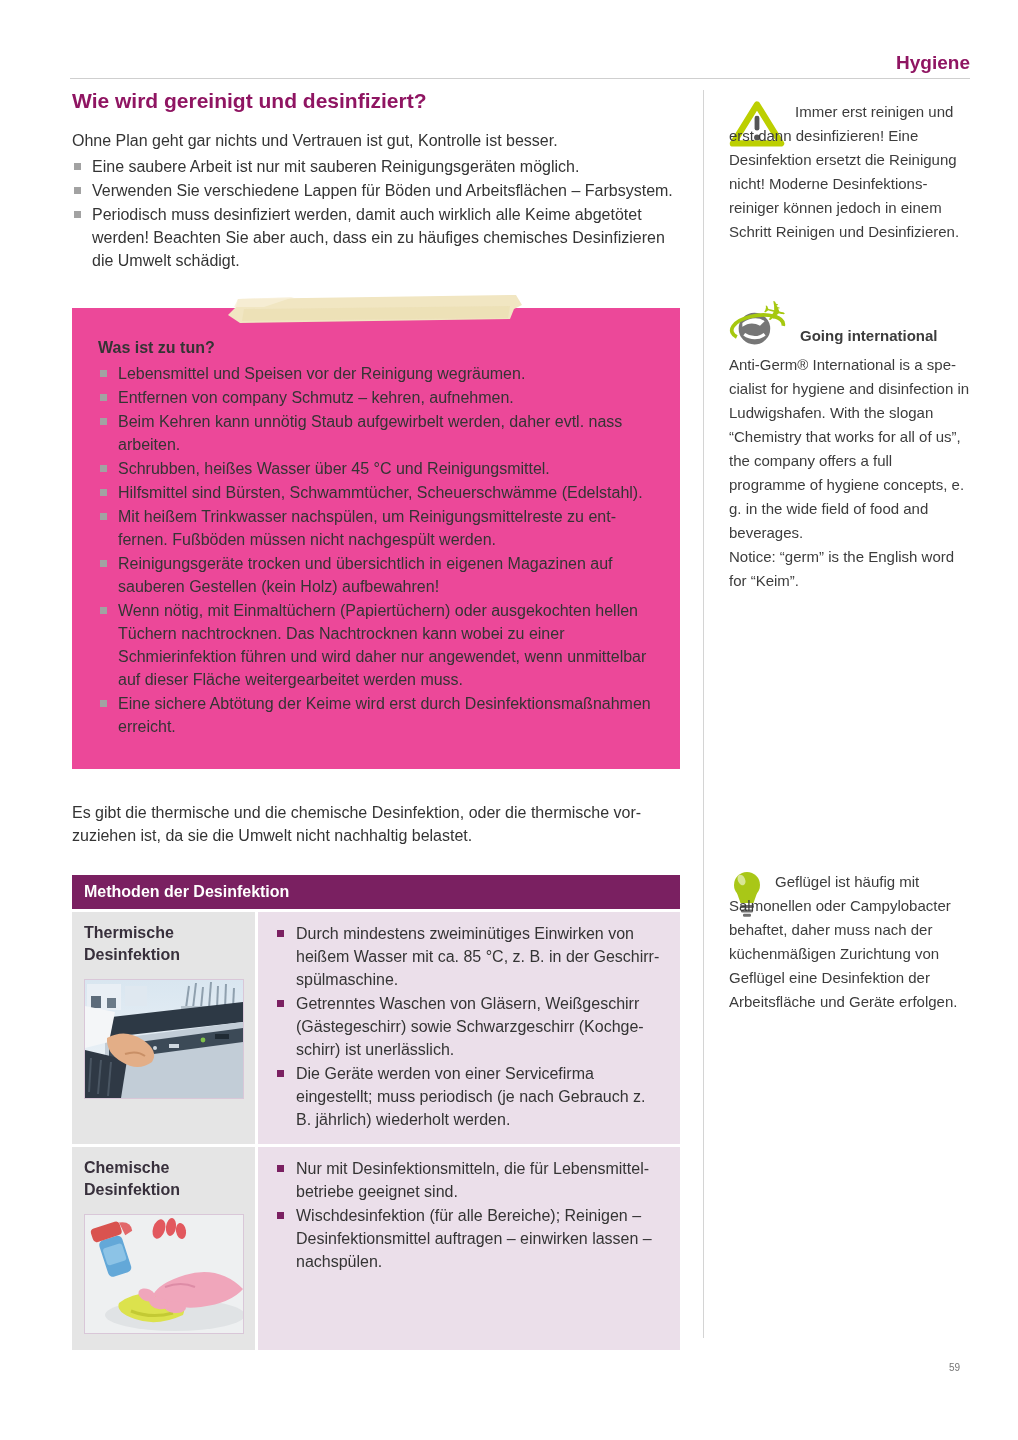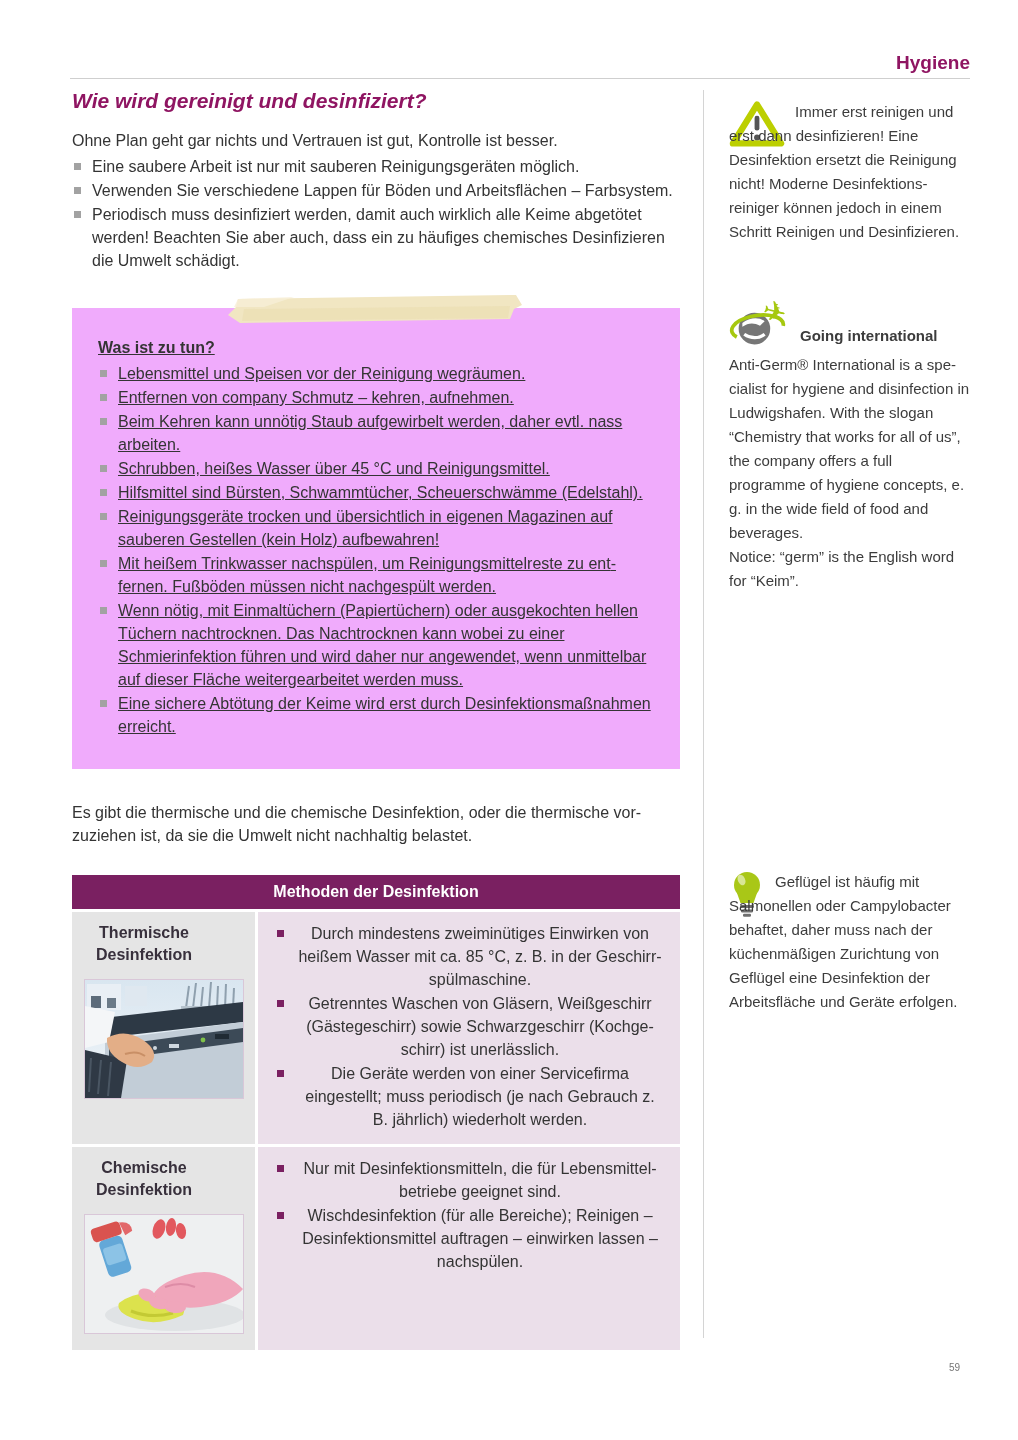--- a/index.html
+++ b/index.html
@@ -10,39 +10,39 @@
     -webkit-font-smoothing:antialiased;
   }
   
   .hdr-label{position:absolute;top:54px;right:48px;color:#8F1562;font-weight:bold;font-size:19px;line-height:18px;}
   .hdr-rule{position:absolute;top:78px;left:70px;right:48px;height:1px;background:#cfcfcf;}
   .vline{position:absolute;left:703px;top:90px;width:1px;height:1248px;background:#d4d4d4;}
   .page-num{position:absolute;left:949px;top:1356px;color:#767676;font-size:10px;}
 
   
   #main{position:absolute;left:72px;top:88px;width:608px;}
-  h1.title{margin:0 0 15px 0;font-size:21px;line-height:26px;color:#8F1562;font-weight:bold;font-style:italic;}
+  h1.title{margin:0 0 15px 0;font-size:21px;line-height:26px;color:#8F1562;font-weight:bold;}
   p{margin:0;}
   .intro-p{margin-bottom:3px;}
   ul.blist{list-style:none;margin:0;padding:0;}
   ul.blist li{display:flex;margin:0 0 1px 0;}
   .sq{flex:none;width:7px;height:7px;background:#A2A2A2;margin:8px 11px 0 2px;}
   .sq.purple{background:#7A2061;margin-left:0;margin-right:12px;}
   .bt{flex:1;}
 
   
   .box-wrap{position:relative;margin-top:36px;}
   .tape{position:absolute;left:152px;top:-15px;z-index:2;}
-  .todo-box{position:relative;background:#f0abfc;padding:28px 26px 30px 26px;z-index:1;text-decoration:underline;}
+  .todo-box{position:relative;background:#ec4899;padding:28px 26px 30px 26px;z-index:1;}
   .todo-title{font-weight:bold;margin-bottom:3px;}
 
   .transition-p{margin-top:32px;}
 
   
-  .tbl{margin-top:28px;text-align:center;}
+  .tbl{margin-top:28px;}
   .tbl-header{background:#7A2061;color:#ffffff;font-weight:bold;padding:5px 12px 6px 12px;}
   .tbl-row{display:grid;grid-template-columns:183px 1fr;gap:3px;margin-top:3px;}
   .cell-l{background:#e5e5e5;padding:10px 12px 16px 12px;}
   .cell-l .lbl{font-weight:bold;color:#38303c;line-height:22px;width:120px;}
   .photo{display:block;margin-top:13px;border:1px solid #d9c7d8;}
   .cell-r{background:#EBDFEA;padding:10px 16px 12px 19px;}
   .cell-r ul.blist li{margin-bottom:1px;}
 
   
   #sidebar{position:absolute;left:729px;top:96px;width:243px;font-size:15px;line-height:24px;color:#3c3c3c;}
@@ -112,25 +112,25 @@
           <li>
             <span class="sq"></span>
             <span class="bt">Schrubben, heißes Wasser über 45 °C und Reinigungsmittel.</span>
           </li>
           <li>
             <span class="sq"></span>
             <span class="bt">Hilfsmittel sind Bürsten, Schwammtücher, Scheuerschwämme (Edel­stahl).</span>
           </li>
           <li>
             <span class="sq"></span>
+            <span class="bt">Mit heißem Trinkwasser nachspülen, um Reinigungsmittelreste zu ent­fernen. Fußböden müssen nicht nachgespült werden.</span>
+          </li>
+          <li>
+            <span class="sq"></span>
             <span class="bt">Reinigungsgeräte trocken und übersichtlich in eigenen Magazinen auf sauberen Gestellen (kein Holz) aufbewahren!</span>
-          </li>
-          <li>
-            <span class="sq"></span>
-            <span class="bt">Mit heißem Trinkwasser nachspülen, um Reinigungsmittelreste zu ent­fernen. Fußböden müssen nicht nachgespült werden.</span>
           </li>
           <li>
             <span class="sq"></span>
             <span class="bt">Wenn nötig, mit Einmaltüchern (Papiertüchern) oder ausgekochten hellen Tüchern nachtrocknen. Das Nachtrocknen kann wobei zu einer Schmierinfektion führen und wird daher nur angewendet, wenn unmittel­bar auf dieser Fläche weitergearbeitet werden muss.</span>
           </li>
           <li>
             <span class="sq"></span>
             <span class="bt">Eine sichere Abtötung der Keime wird erst durch Desinfektionsmaß­nahmen erreicht.</span>
           </li>
         </ul>

